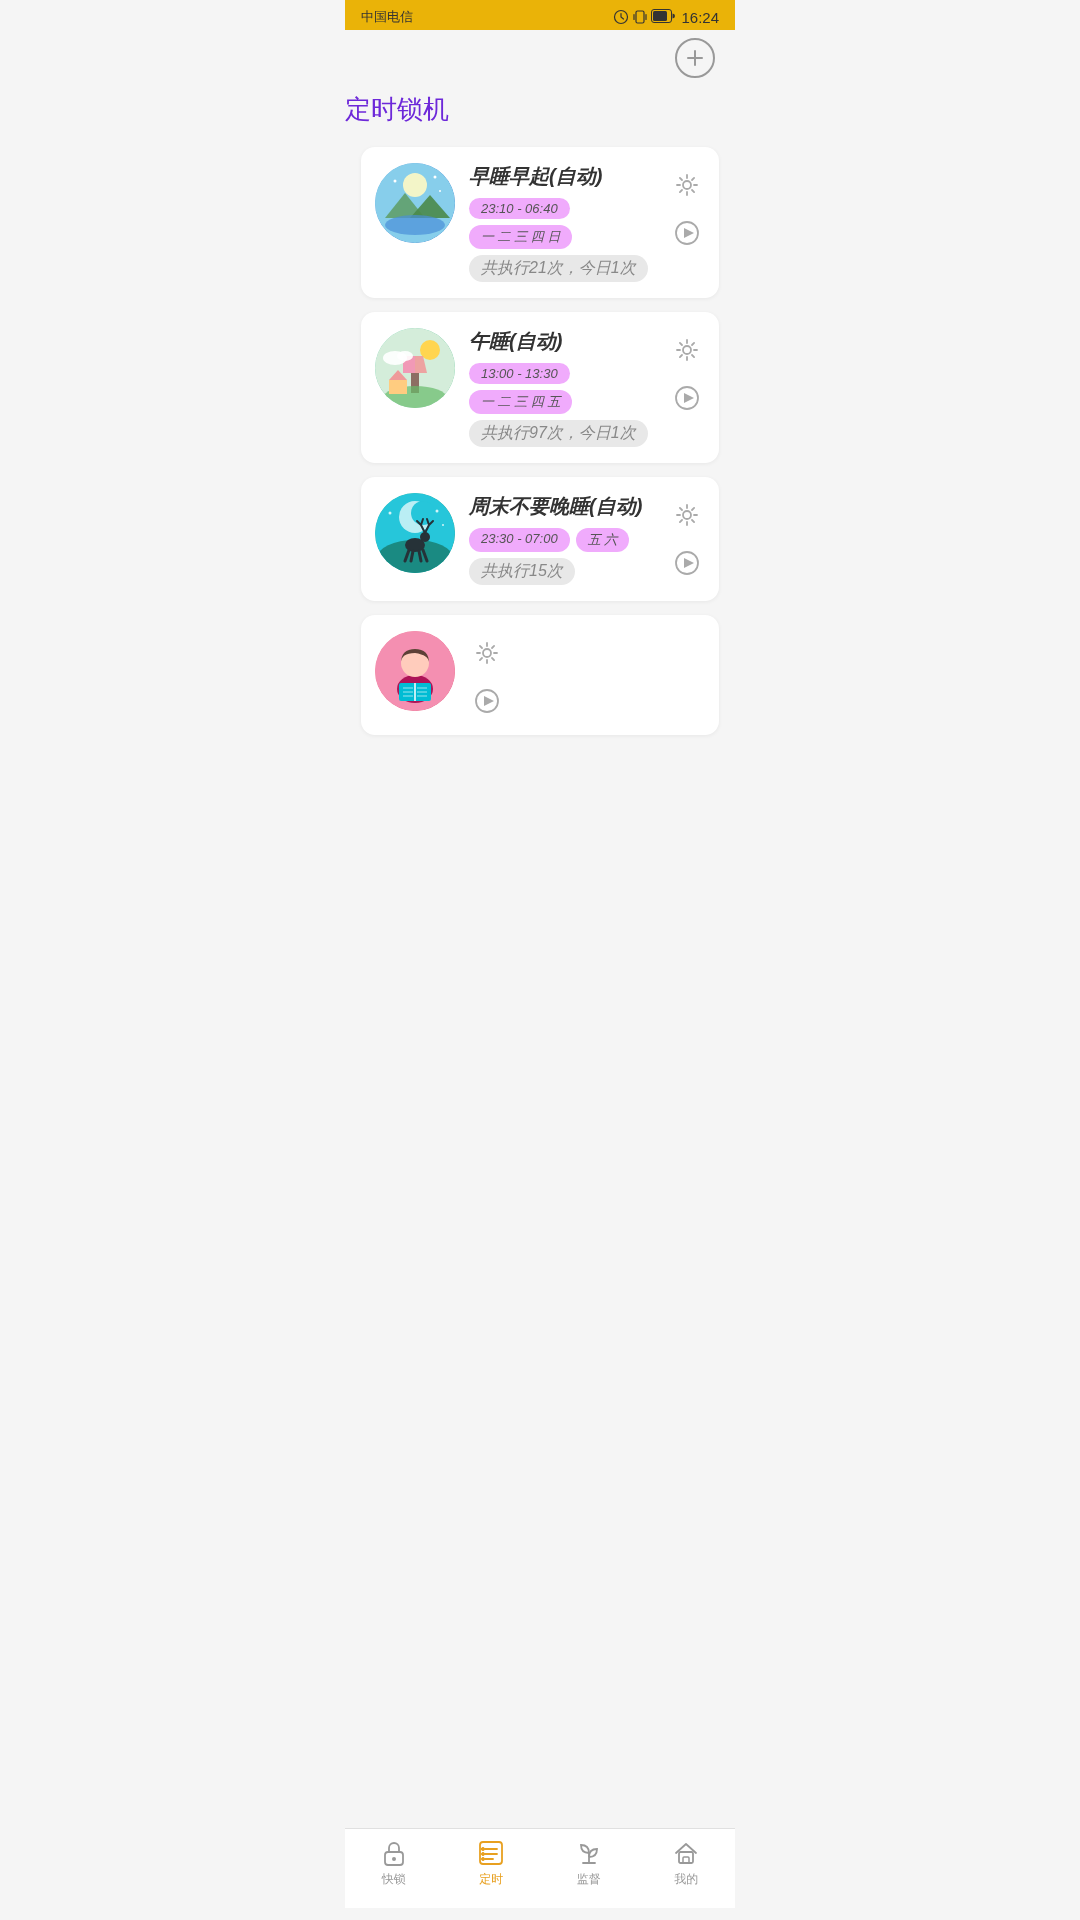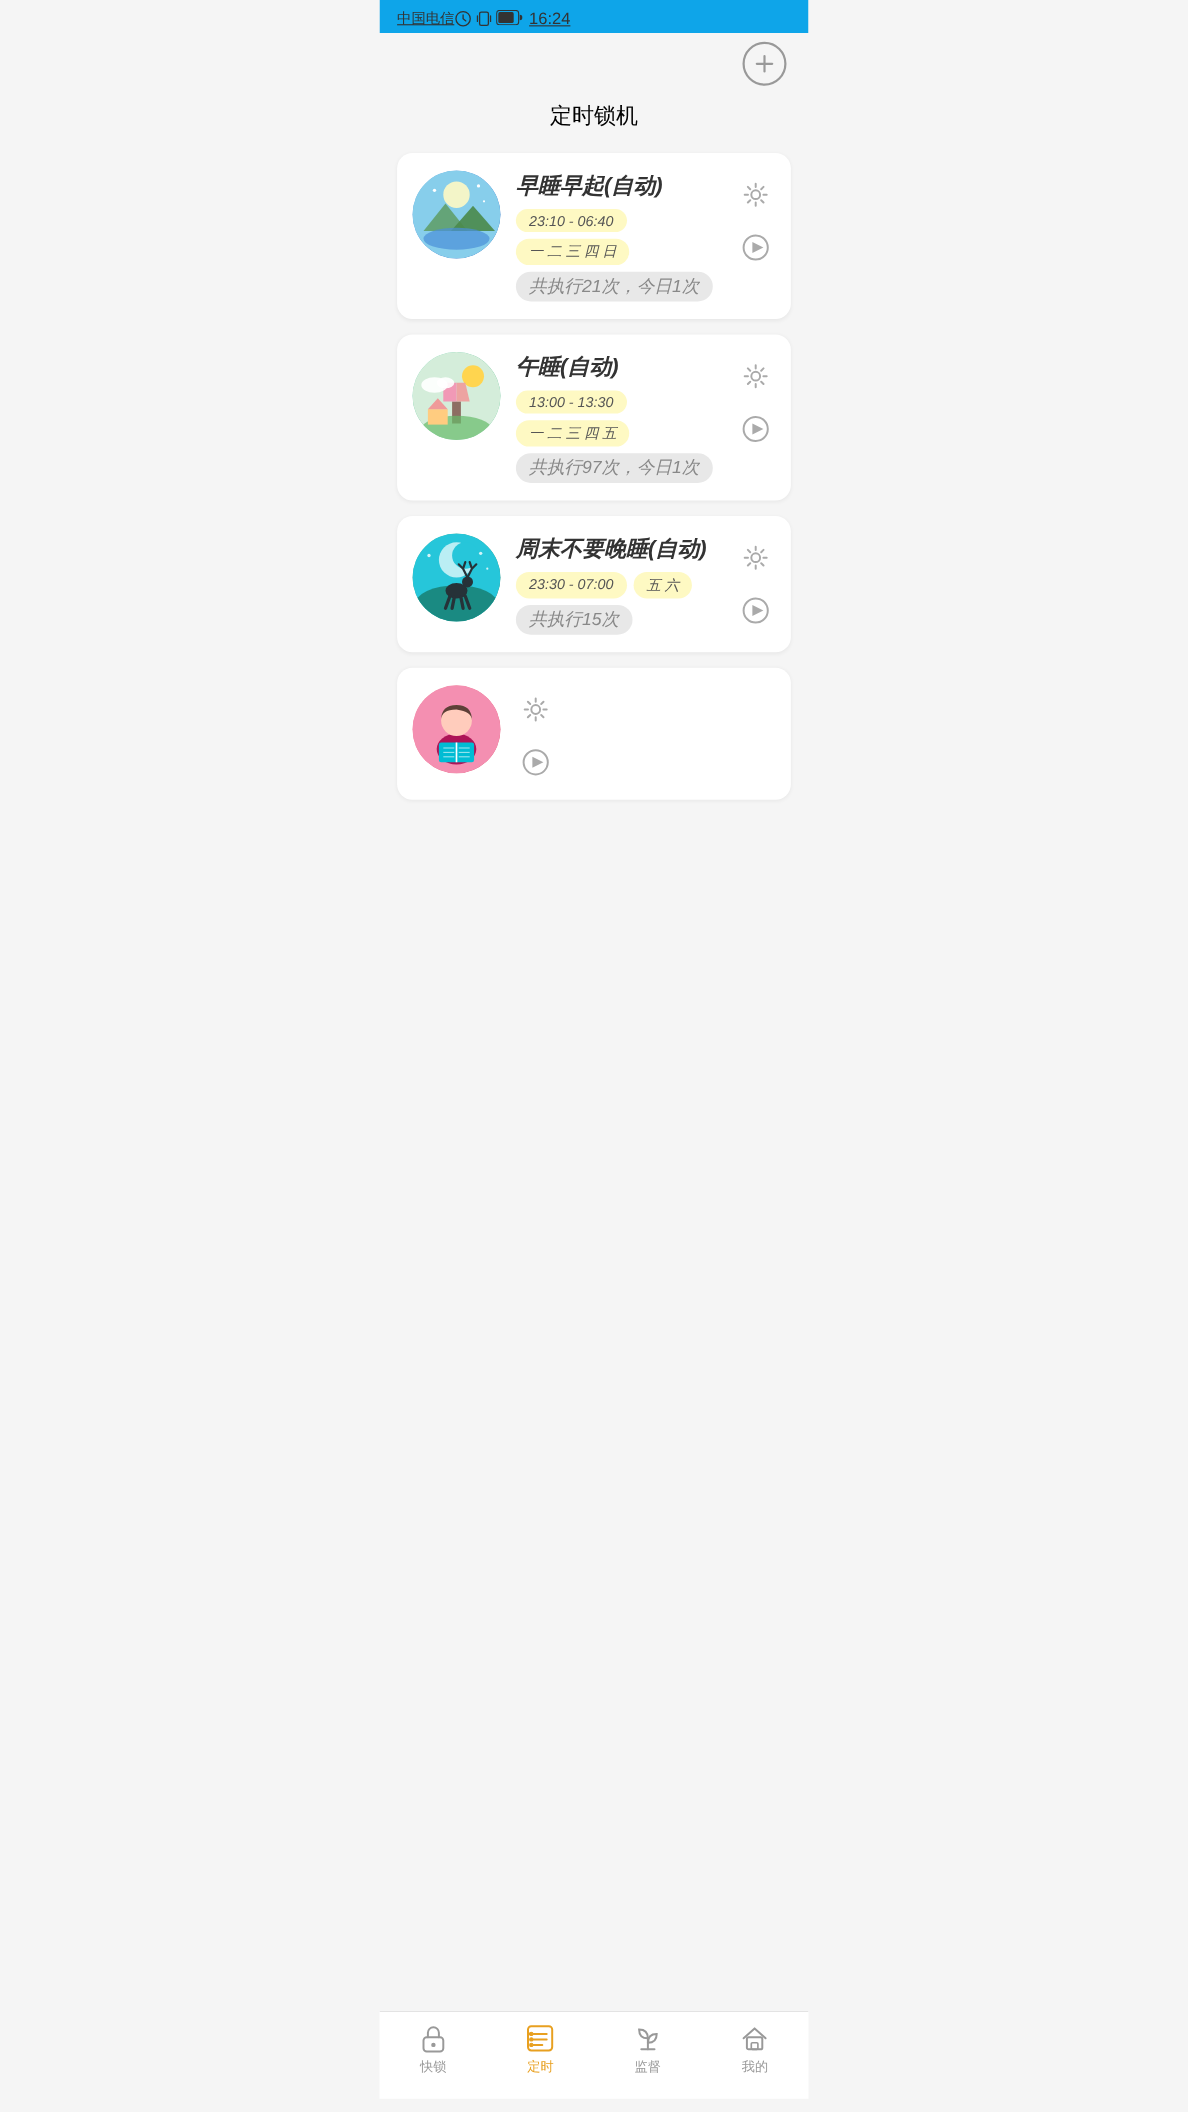--- a/index.html
+++ b/index.html
@@ -11,27 +11,26 @@
       width: 390px;
       min-height: 100vh;
       margin: 0 auto;
       position: relative;
       overflow-x: hidden;
     }
 
     
     .status-bar {
       display: flex;
-      justify-content: flex-start;
+      justify-content: space-between;
       align-items: center;
       padding: 8px 16px 4px;
-      background: #0ea5e9;
+      background: #eab308;
       font-size: 13px;
       color: #333;
-      text-decoration: underline;
     }
     .status-left { font-weight: 500; }
     .status-right { display: flex; align-items: center; gap: 4px; font-size: 13px; }
 
     
     .header {
       display: flex;
       justify-content: flex-end;
       align-items: center;
       padding: 8px 20px 4px;
@@ -43,24 +42,23 @@
       border-radius: 50%;
       display: flex; align-items: center; justify-content: center;
       cursor: pointer;
       background: none;
       color: #666;
       font-size: 22px;
     }
 
     
     .page-title {
-      text-align: center;
-      font-size: 20px;
+      font-size: 26px;
       font-weight: 500;
-      color: #000000;
+      color: #6d28d9;
       padding: 10px 0 20px;
       background: #f5f5f5;
     }
 
     
     .schedule-list {
       padding: 0 16px;
       display: flex;
       flex-direction: column;
       gap: 14px;
@@ -99,21 +97,21 @@
     }
 
     .card-tags {
       display: flex;
       flex-wrap: wrap;
       gap: 6px;
       margin-bottom: 6px;
     }
 
     .tag {
-      background: #fef9c3;
+      background: #f0abfc;
       border-radius: 20px;
       padding: 3px 12px;
       font-size: 13px;
       color: #555;
       white-space: nowrap;
     }
 
     .card-stats {
       font-size: 16px;
       color: #888;

